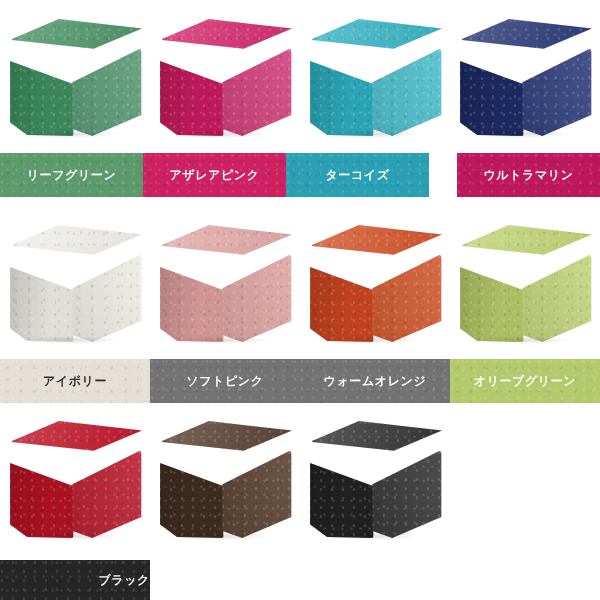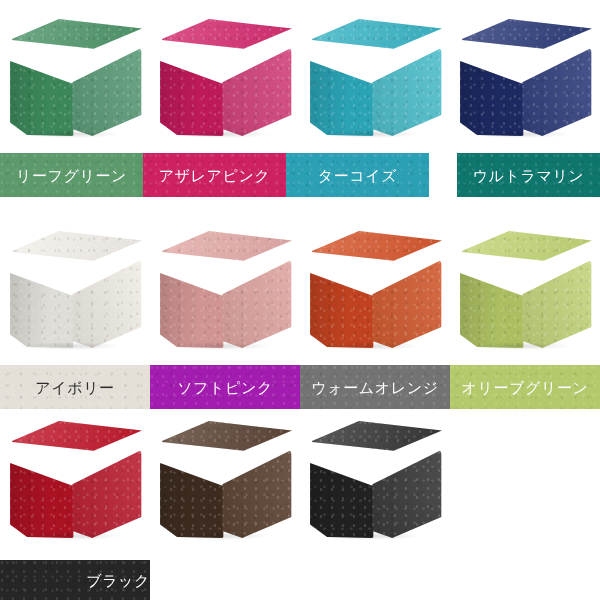--- a/index.html
+++ b/index.html
@@ -131,37 +131,37 @@
     align-items: center;
     justify-content: center;
     overflow: hidden;
   }
   .label-cell .grain {
     opacity: .22;
   }
   .label-text {
     position: relative;
     z-index: 2;
-    font-size: 15px;
-    font-weight: normal;
+    font-size: 12px;
+    font-weight: bold;
     letter-spacing: .6px;
     line-height: 1;
     white-space: nowrap;
     color: #ffffff;
   }
   .label-text.dark {
     color: #2c2c2c;
   }
 
   
   #row-1 { top: 12px;  height: 184px; }
   #row-1 .cube-strip { height: 130px; }
   #row-1 .label-bar  { top: 141px; }
 
-  #row-2 { top: 224px; height: 185px; }
+  #row-2 { top: 218px; height: 185px; }
   #row-2 .cube-strip { height: 130px; }
   #row-2 .label-bar  { top: 141px; }
 
   #row-3 { top: 414px; height: 186px; }
   #row-3 .cube-strip { height: 130px; }
   #row-3 .label-bar  { top: 146px; height: 40px; }
   #row-3 .label-cell { height: 40px; }
 </style>
 </head>
 <body style="background-color: rgb(255, 255, 255);">
@@ -251,21 +251,21 @@
         <span class="label-text">リーフグリーン</span>
       </div>
       <div class="label-cell" style="background-color: rgb(205, 33, 98);">
         <div class="grain"></div>
         <span class="label-text">アザレアピンク</span>
       </div>
       <div class="label-cell" style="background-color: rgb(43, 159, 180);">
         <div class="grain"></div>
         <span class="label-text">ターコイズ</span>
       </div>
-      <div class="label-cell" style="background-color: #0f766e; margin-left: 28px;">
+      <div class="label-cell" style="background-color: #be185d; margin-left: 28px;">
         <div class="grain"></div>
         <span class="label-text">ウルトラマリン</span>
       </div>
     </div>
   </div>
 
   <div class="variation-row" id="row-2">
     <div class="cube-strip">
 
       <div class="cube-cell" style="left:0px;">
@@ -340,21 +340,21 @@
         <div class="cube-shadow"></div>
       </div>
 
     </div>
 
     <div class="label-bar">
       <div class="label-cell" style="background-color: rgb(228, 224, 216);">
         <div class="grain"></div>
         <span class="label-text dark">アイボリー</span>
       </div>
-      <div class="label-cell" style="background-color: #a21caf; align-items: center;">
+      <div class="label-cell" style="background-color: #737373; align-items: center;">
         <div class="grain"></div>
         <span class="label-text">ソフトピンク</span>
       </div>
       <div class="label-cell" style="background-color: #737373;">
         <div class="grain"></div>
         <span class="label-text">ウォームオレンジ</span>
       </div>
       <div class="label-cell" style="background-color: rgb(180, 201, 108);">
         <div class="grain"></div>
         <span class="label-text">オリーブグリーン</span>

